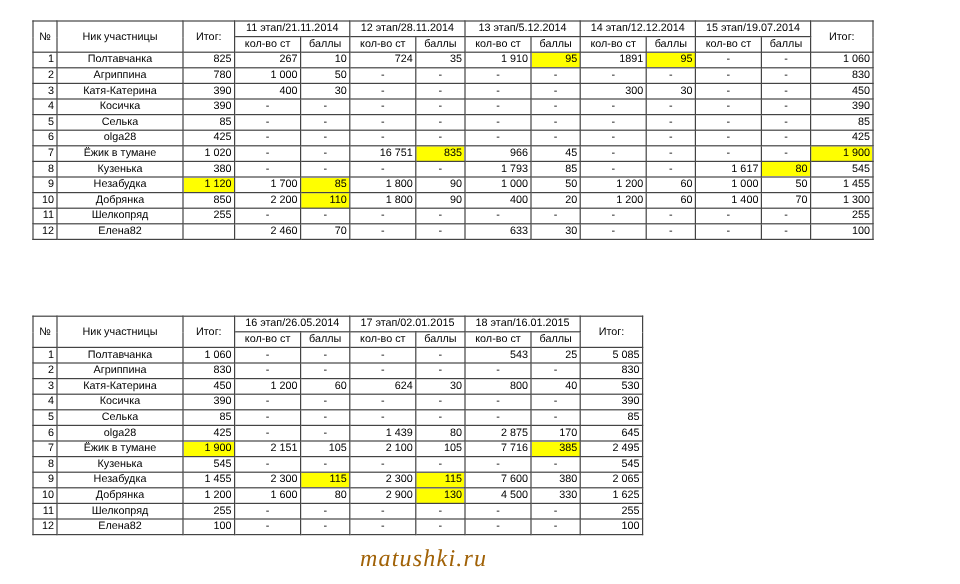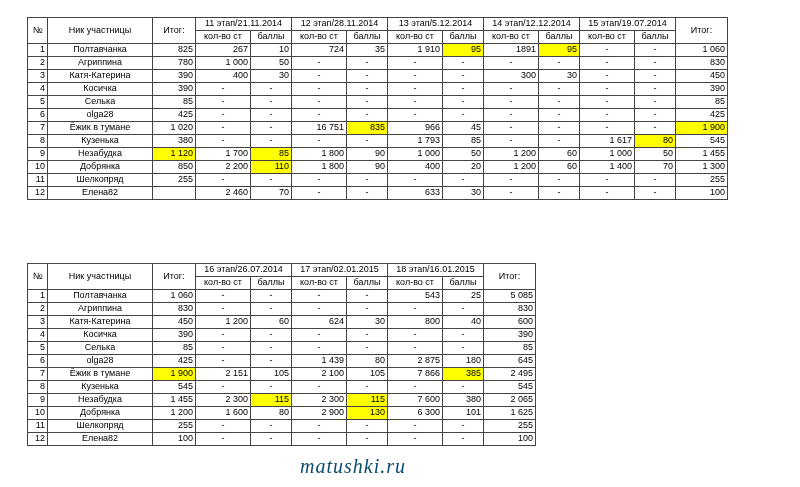--- a/index.html
+++ b/index.html
@@ -15,21 +15,21 @@
     color: #000000;
     overflow: hidden;
   }
   .watermark {
     position: absolute;
     left: 300px;
     top: 455px;
     font-family: "Liberation Serif", serif;
     font-style: italic;
     font-size: 20px;
-    color: #0c4a6e;
+    color: #a16207;
     letter-spacing: 1px;
     user-select: none;
   }
   table.grid {
     border-collapse: collapse;
     table-layout: fixed;
     font-size: 9px;
     line-height: 1.05;
   }
   table.grid td, table.grid th {
@@ -324,21 +324,21 @@
       <col class="c-ball">
     <col class="c-kol">
       <col class="c-ball">
     <col class="c-last">
   </colgroup>
   <thead>
     <tr class="hdr">
       <td rowspan="2" class="c">№</td>
       <td rowspan="2" class="l">Ник участницы</td>
       <td rowspan="2" class="r">Итог:</td>
-      <td colspan="2" class="c">16 этап/26.07.2014</td>
+      <td colspan="2" class="c">16 этап/26.05.2014</td>
       <td colspan="2" class="c">17 этап/02.01.2015</td>
       <td colspan="2" class="c">18 этап/16.01.2015</td>
       <td rowspan="2" class="r">Итог:</td>
     </tr>
     <tr class="hdr">
       <td class="c">кол-во ст</td>
       <td class="c">баллы</td>
       <td class="c">кол-во ст</td>
       <td class="c">баллы</td>
       <td class="c">кол-во ст</td>
@@ -373,21 +373,21 @@
       <tr>
         <td class="idx">3</td>
         <td class="l">Катя-Катерина</td>
         <td class="num">450</td>
         <td class="num">1 200</td>
         <td class="num">60</td>
         <td class="num">624</td>
         <td class="num">30</td>
         <td class="num">800</td>
         <td class="num">40</td>
-        <td class="num">600</td>
+        <td class="num">530</td>
       </tr>
       <tr>
         <td class="idx">4</td>
         <td class="l">Косичка</td>
         <td class="num">390</td>
         <td class="dash">-</td>
         <td class="dash">-</td>
         <td class="dash">-</td>
         <td class="dash">-</td>
         <td class="dash">-</td>
@@ -408,32 +408,32 @@
       </tr>
       <tr>
         <td class="idx">6</td>
         <td class="l">olga28</td>
         <td class="num">425</td>
         <td class="dash">-</td>
         <td class="dash">-</td>
         <td class="num">1 439</td>
         <td class="num">80</td>
         <td class="num">2 875</td>
-        <td class="num">180</td>
+        <td class="num">170</td>
         <td class="num">645</td>
       </tr>
       <tr>
         <td class="idx">7</td>
         <td class="l">Ёжик в тумане</td>
         <td class="num hl">1 900</td>
         <td class="num">2 151</td>
         <td class="num">105</td>
         <td class="num">2 100</td>
         <td class="num">105</td>
-        <td class="num">7 866</td>
+        <td class="num">7 716</td>
         <td class="num hl">385</td>
         <td class="num">2 495</td>
       </tr>
       <tr>
         <td class="idx">8</td>
         <td class="l">Кузенька</td>
         <td class="num">545</td>
         <td class="dash">-</td>
         <td class="dash">-</td>
         <td class="dash">-</td>
@@ -455,22 +455,22 @@
         <td class="num">2 065</td>
       </tr>
       <tr>
         <td class="idx">10</td>
         <td class="l">Добрянка</td>
         <td class="num">1 200</td>
         <td class="num">1 600</td>
         <td class="num">80</td>
         <td class="num">2 900</td>
         <td class="num hl">130</td>
-        <td class="num">6 300</td>
-        <td class="num">101</td>
+        <td class="num">4 500</td>
+        <td class="num">330</td>
         <td class="num">1 625</td>
       </tr>
       <tr>
         <td class="idx">11</td>
         <td class="l">Шелкопряд</td>
         <td class="num">255</td>
         <td class="dash">-</td>
         <td class="dash">-</td>
         <td class="dash">-</td>
         <td class="dash">-</td>

